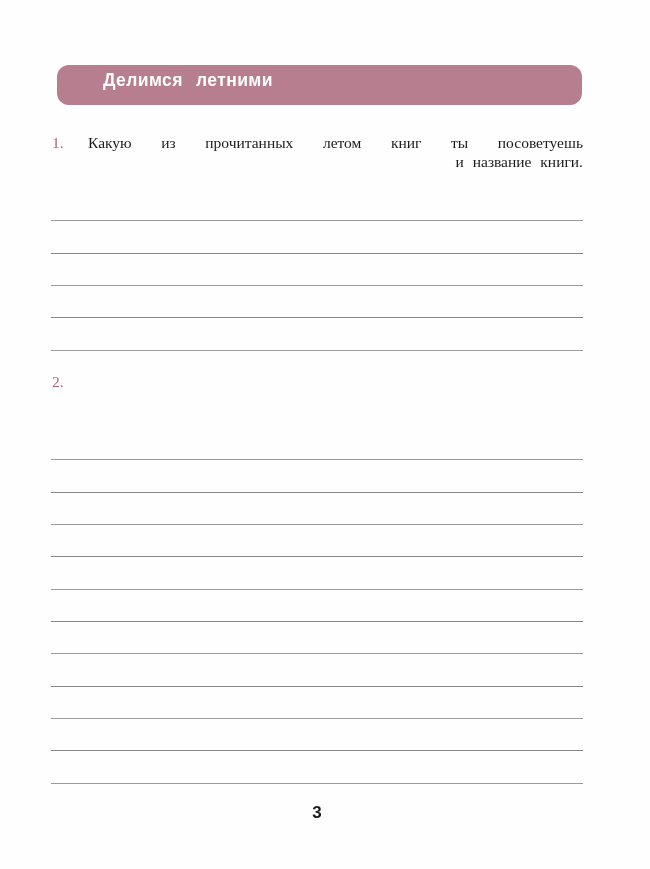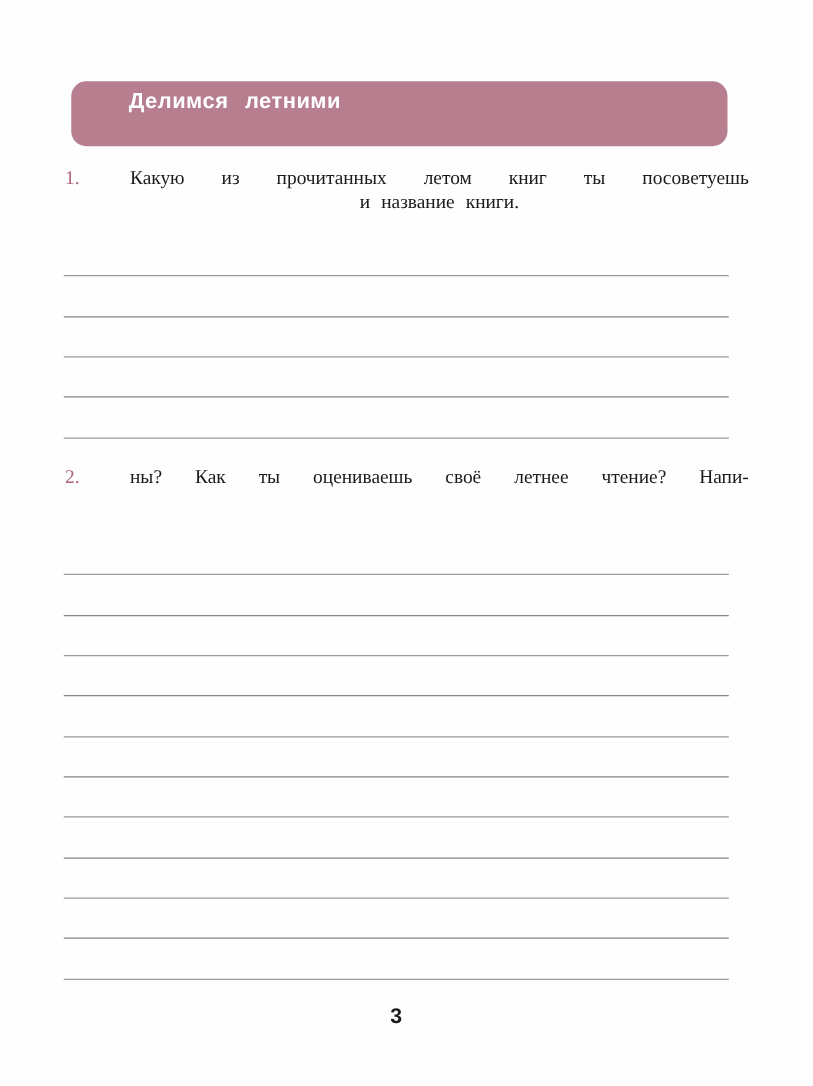--- a/index.html
+++ b/index.html
@@ -12,21 +12,21 @@
     position: relative;
     width: 650px; height: 869px;
     background: var(--page-bg, #fefefe);
     overflow: hidden;
   }
 
   
   .banner {
     position: absolute;
     left: 57px; top: 65px;
-    width: 525px; height: 52px;
+    width: 525px; height: 40px;
     background: var(--banner-bg, #b67e8e);
     border-radius: 12px;
     box-sizing: border-box;
     padding: 5px 0 0 46px;
   }
   .banner-line {
     color: var(--banner-text, #ffffff);
     font-family: "Liberation Sans", sans-serif;
     font-weight: bold;
     font-size: 17.5px;
@@ -44,29 +44,29 @@
   }
   .q-num {
     position: absolute;
     left: 0; top: 0;
     color: var(--number-color, #ad6478);
     font-size: 15.5px;
     line-height: 18.7px;
     font-weight: 500;
   }
   .q-text {
-    margin-left: 52px;
+    margin-left: 36px;
     width: 495px;
     color: var(--text-color, #1b1b1b);
   }
   .q-line {
     font-size: 15.5px;
     line-height: 18.7px;
     word-spacing: 5px;
-    text-align: center;
+    text-align: right;
     white-space: nowrap;
   }
   .q-line.just {
     white-space: normal;
     text-align: justify;
     text-align-last: justify;
   }
 
   
   .answer-lines {
@@ -115,21 +115,20 @@
       <div class="rule-line"></div>
       <div class="rule-line"></div>
       <div class="rule-line"></div>
       <div class="rule-line"></div>
       <div class="rule-line"></div>
     </div>
 
   <section class="question" style="top:373px">
     <span class="q-num">2.</span>
     <div class="q-text">
-      <div class="q-line just">ны? Как ты оцениваешь своё летнее чтение? Напи-</div>
     </div>
   </section>
 
   <div class="answer-lines" style="top:428px">
       <div class="rule-line"></div>
       <div class="rule-line"></div>
       <div class="rule-line"></div>
       <div class="rule-line"></div>
       <div class="rule-line"></div>
       <div class="rule-line"></div>

